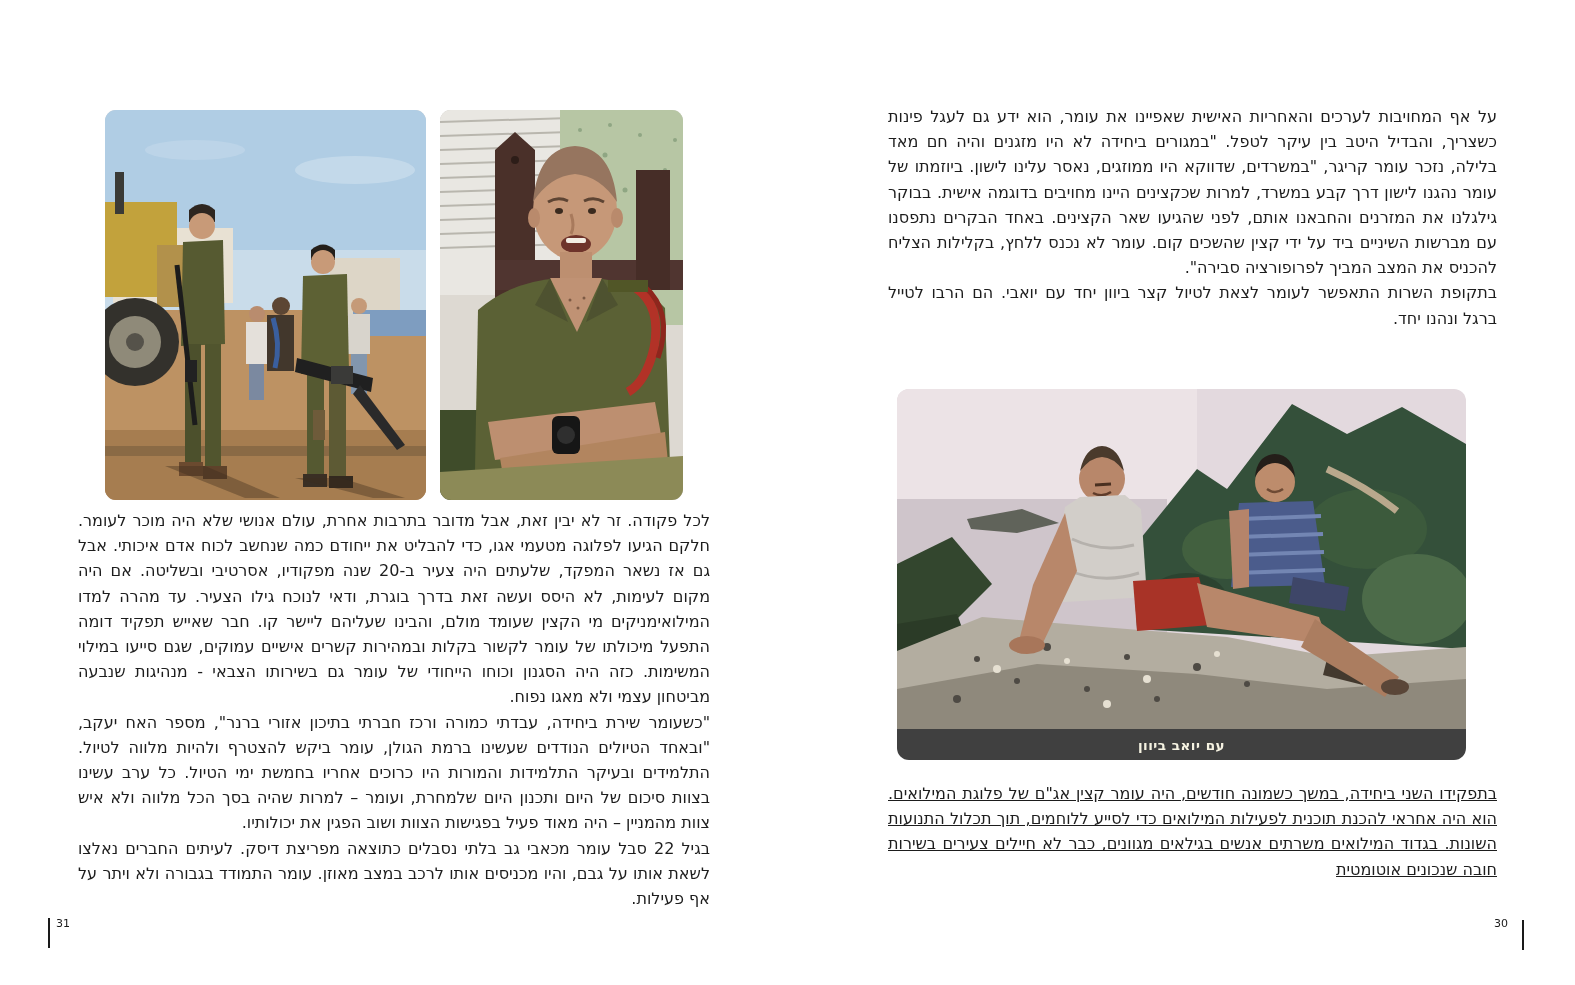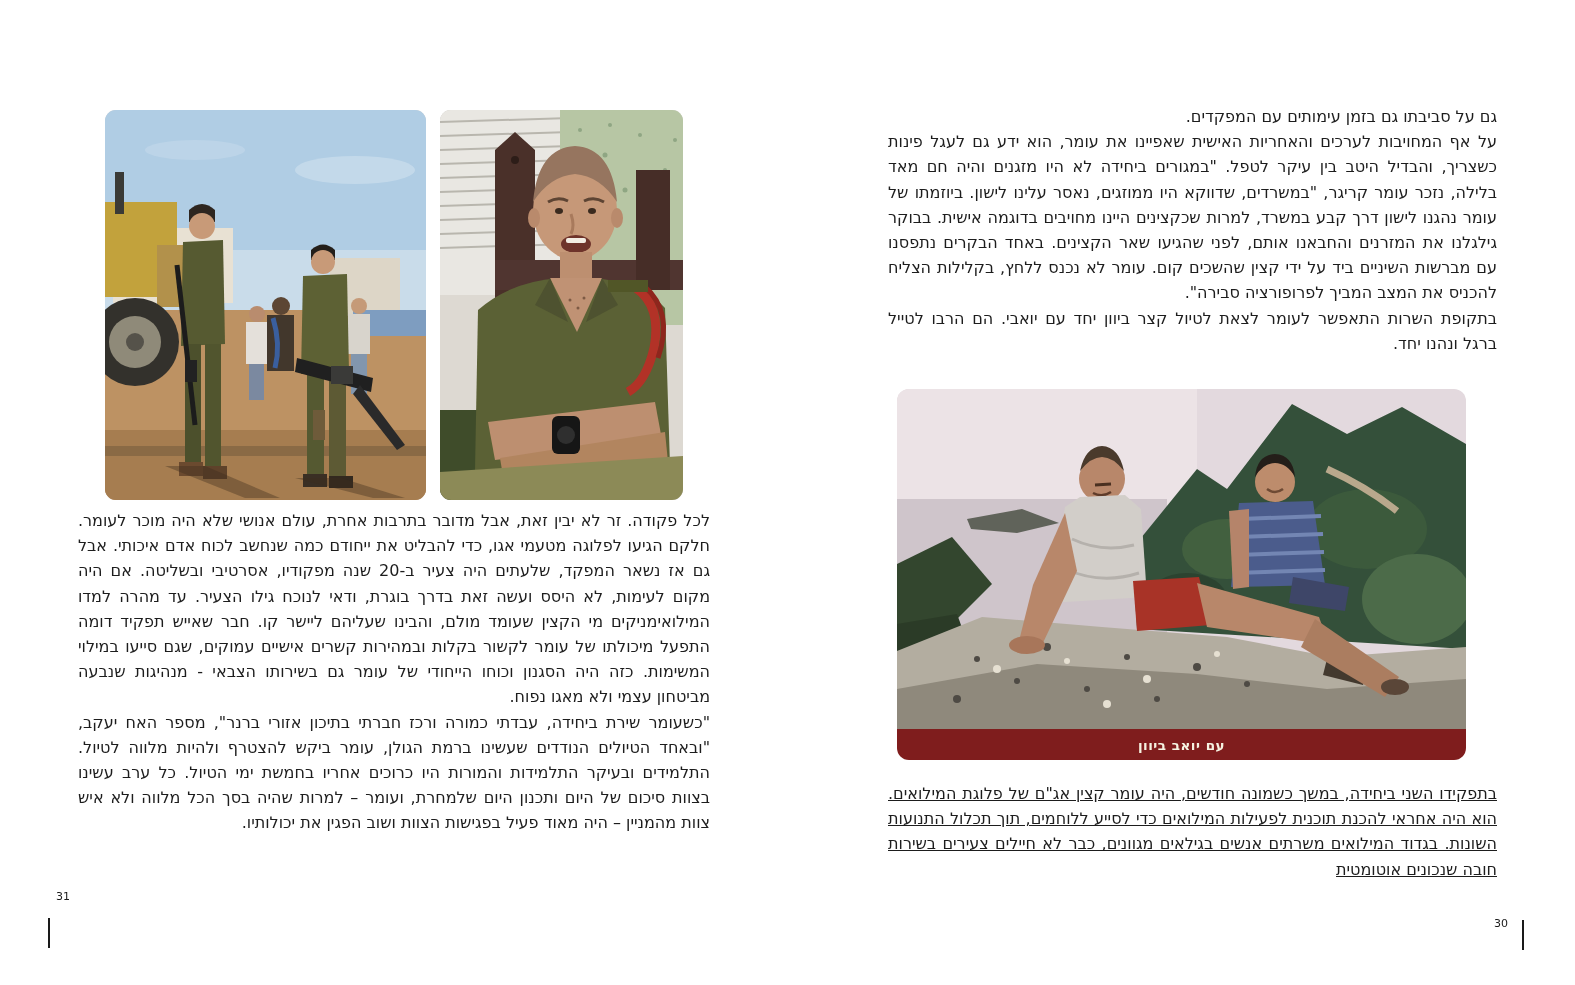--- a/index.html
+++ b/index.html
@@ -161,30 +161,30 @@
         <rect x="112" y="306" width="28" height="38" rx="6" fill="#161616"></rect>
         <circle cx="126" cy="325" r="9" fill="#2f2f2f"></circle>
 
         <polygon points="0,362 243,346 243,390 0,390" fill="#8c8a57"></polygon>
       </svg>
     </div>
 
     <div class="textblock" style="left:78px;top:508px;width:632px;">
       <p>לכל פקודה. זר לא יבין זאת, אבל מדובר בתרבות אחרת, עולם אנושי שלא היה מוכר לעומר. חלקם הגיעו לפלוגה מטעמי אגו, כדי להבליט את ייחודם כמה שנחשב לכוח אדם איכותי. אבל גם אז נשאר המפקד, שלעתים היה צעיר ב-20 שנה מפקודיו, אסרטיבי ובשליטה. אם היה מקום לעימות, לא היסס ועשה זאת בדרך בוגרת, ודאי לנוכח גילו הצעיר. עד מהרה למדו המילואימניקים מי הקצין שעומד מולם, והבינו שעליהם ליישר קו. חבר שאייש תפקיד דומה התפעל מיכולתו של עומר לקשור בקלות ובמהירות קשרים אישיים עמוקים, שגם סייעו במילוי המשימות. כזה היה הסגנון וכוחו הייחודי של עומר גם בשירותו הצבאי - מנהיגות שנבעה מביטחון עצמי ולא מאגו נפוח.</p>
       <p>"כשעומר שירת ביחידה, עבדתי כמורה ורכז חברתי בתיכון אזורי ברנר", מספר האח יעקב, "ובאחד הטיולים הנודדים שעשינו ברמת הגולן, עומר ביקש להצטרף ולהיות מלווה לטיול. התלמידים ובעיקר התלמידות והמורות היו כרוכים אחריו בחמשת ימי הטיול. כל ערב עשינו בצוות סיכום של היום ותכנון היום שלמחרת, ועומר – למרות שהיה בסך הכל מלווה ולא איש צוות מהמניין – היה מאוד פעיל בפגישות הצוות ושוב הפגין את יכולותיו.</p>
+      <p>בגיל 22 סבל עומר מכאבי גב בלתי נסבלים כתוצאה מפריצת דיסק. לעיתים החברים נאלצו לשאת אותו על גבם, והיו מכניסים אותו לרכב במצב מאוזן. עומר התמודד בגבורה ולא ויתר על אף פעילות.</p>
     </div>
 
     <div class="folio-rule" style="left:48px;top:918px;"></div>
-    <div class="folio" style="left:56px;top:890px;">31</div>
+    <div class="folio" style="left:56px;top:917px;">31</div>
   </div>
 
   <div>
 
     <div class="textblock" style="left:888px;top:104px;width:609px;">
-      <p>גם על סביבתו גם בזמן עימותים עם המפקדים.</p>
       <p>על אף המחויבות לערכים והאחריות האישית שאפיינו את עומר, הוא ידע גם לעגל פינות כשצריך, והבדיל היטב בין עיקר לטפל. "במגורים ביחידה לא היו מזגנים והיה חם מאד בלילה, נזכר עומר קריגר, "במשרדים, שדווקא היו ממוזגים, נאסר עלינו לישון. ביוזמתו של עומר נהגנו לישון דרך קבע במשרד, למרות שכקצינים היינו מחויבים בדוגמה אישית. בבוקר גילגלנו את המזרנים והחבאנו אותם, לפני שהגיעו שאר הקצינים. באחד הבקרים נתפסנו עם מברשות השיניים ביד על ידי קצין שהשכים קום. עומר לא נכנס ללחץ, בקלילות הצליח להכניס את המצב המביך לפרופורציה סבירה".</p>
       <p>בתקופת השרות התאפשר לעומר לצאת לטיול קצר ביוון יחד עם יואבי. הם הרבו לטייל ברגל ונהנו יחד.</p>
     </div>
 
     <div id="photo-greece-wrap">
       <div id="photo-greece">
         <svg width="569" height="340" viewBox="0 0 569 340" preserveAspectRatio="none">
           <rect x="0" y="0" width="569" height="340" fill="#e3d9de"></rect>
           <rect x="0" y="0" width="300" height="120" fill="#ece3e6"></rect>
 
@@ -243,21 +243,21 @@
           <polygon points="183,108 228,106 244,120 250,208 152,214 168,118" fill="#d2cec9"></polygon>
           <path d="M175 150 q30 14 62 6 M168 180 q36 16 74 4" stroke="#b5b1ac" stroke-width="3" fill="none"></path>
           <polygon points="168,124 136,196 122,252 144,258 180,182" fill="#b8876a"></polygon>
           <ellipse cx="130" cy="256" rx="18" ry="9" fill="#a8765a"></ellipse>
           <polygon points="236,192 302,188 314,236 240,242" fill="#a83327"></polygon>
           <polygon points="300,194 422,228 432,256 310,238" fill="#b8876a"></polygon>
           <polygon points="418,230 502,288 488,308 404,258" fill="#ab7d60"></polygon>
           <ellipse cx="498" cy="298" rx="14" ry="8" fill="#5a4638"></ellipse>
         </svg>
       </div>
-      <div id="caption-bar" style="background: #7f1d1d; color: rgb(246, 243, 226);">
+      <div id="caption-bar" style="background: #404040; color: rgb(246, 243, 226);">
         <span>עם יואב ביוון</span>
       </div>
     </div>
 
     <div class="textblock" style="left:888px;top:781px;width:609px;text-decoration:underline;">
       <p>בתפקידו השני ביחידה, במשך כשמונה חודשים, היה עומר קצין אג"ם של פלוגת המילואים. הוא היה אחראי להכנת תוכנית לפעילות המילואים כדי לסייע ללוחמים, תוך תכלול התנועות השונות. בגדוד המילואים משרתים אנשים בגילאים מגוונים, כבר לא חיילים צעירים בשירות חובה שנכונים אוטומטית</p>
     </div>
 
     <div class="folio-rule" style="left:1522px;top:920px;"></div>
     <div class="folio" style="left:1494px;top:917px;width:24px;">30</div>

